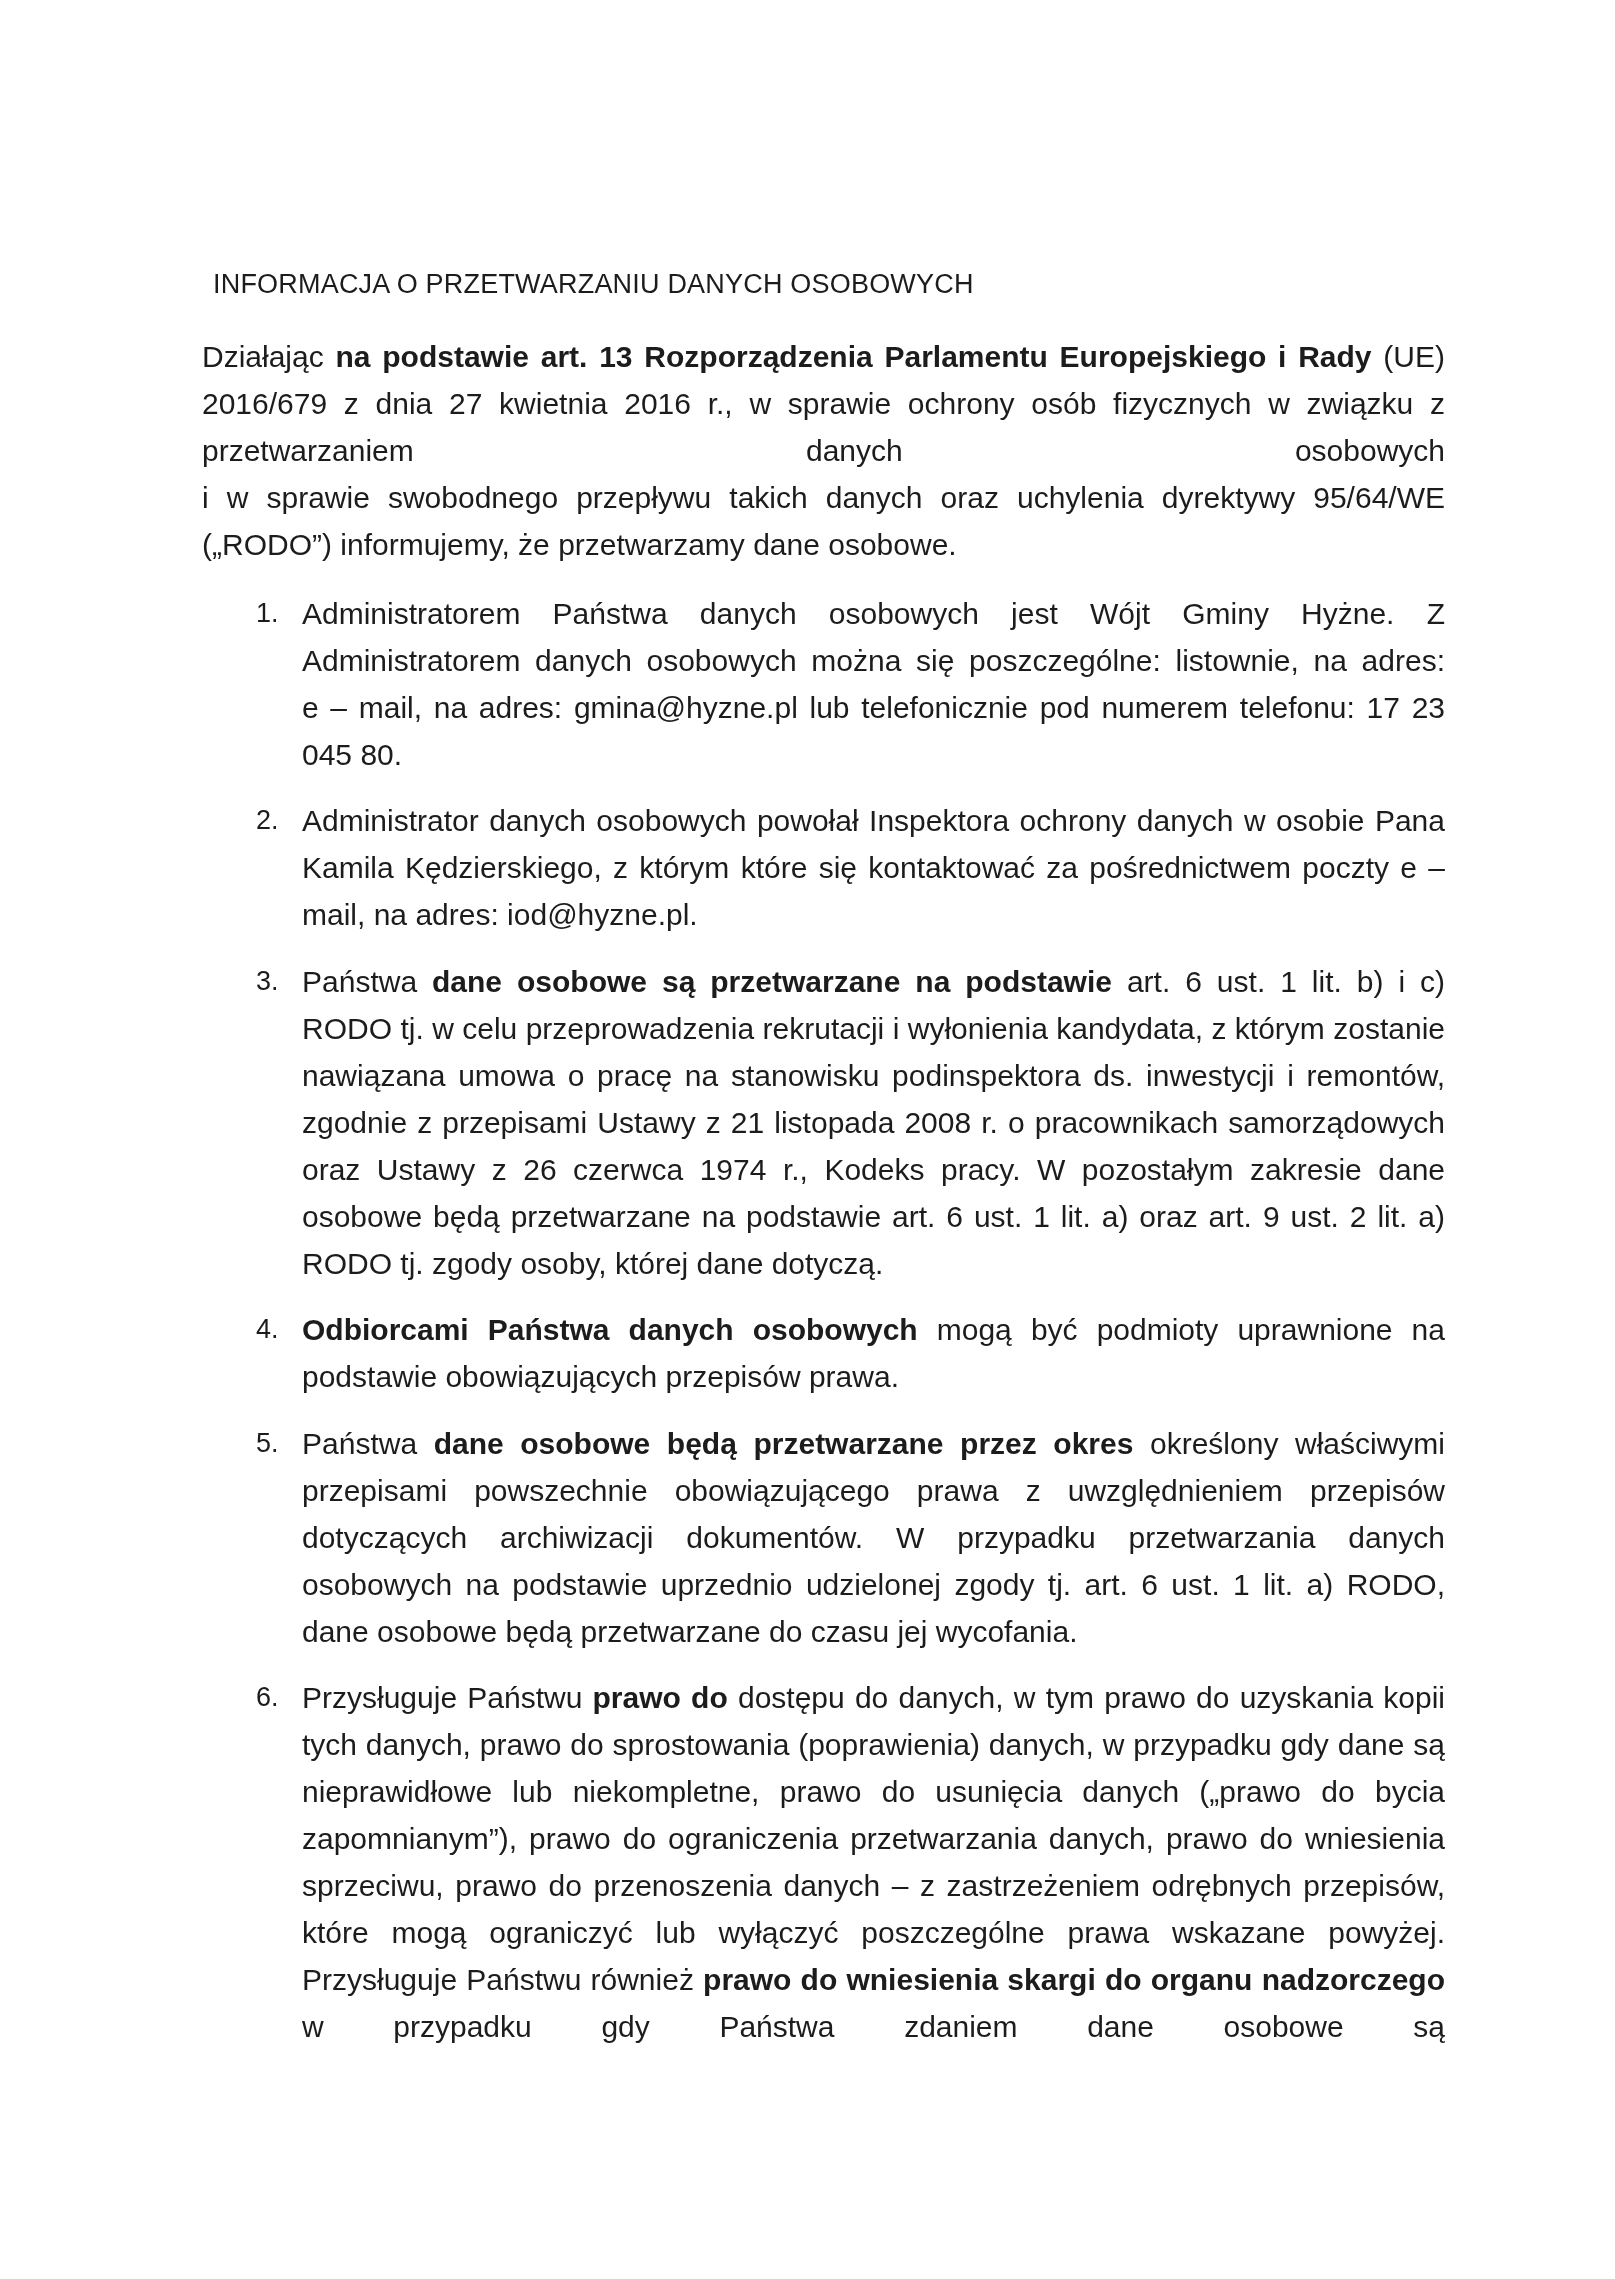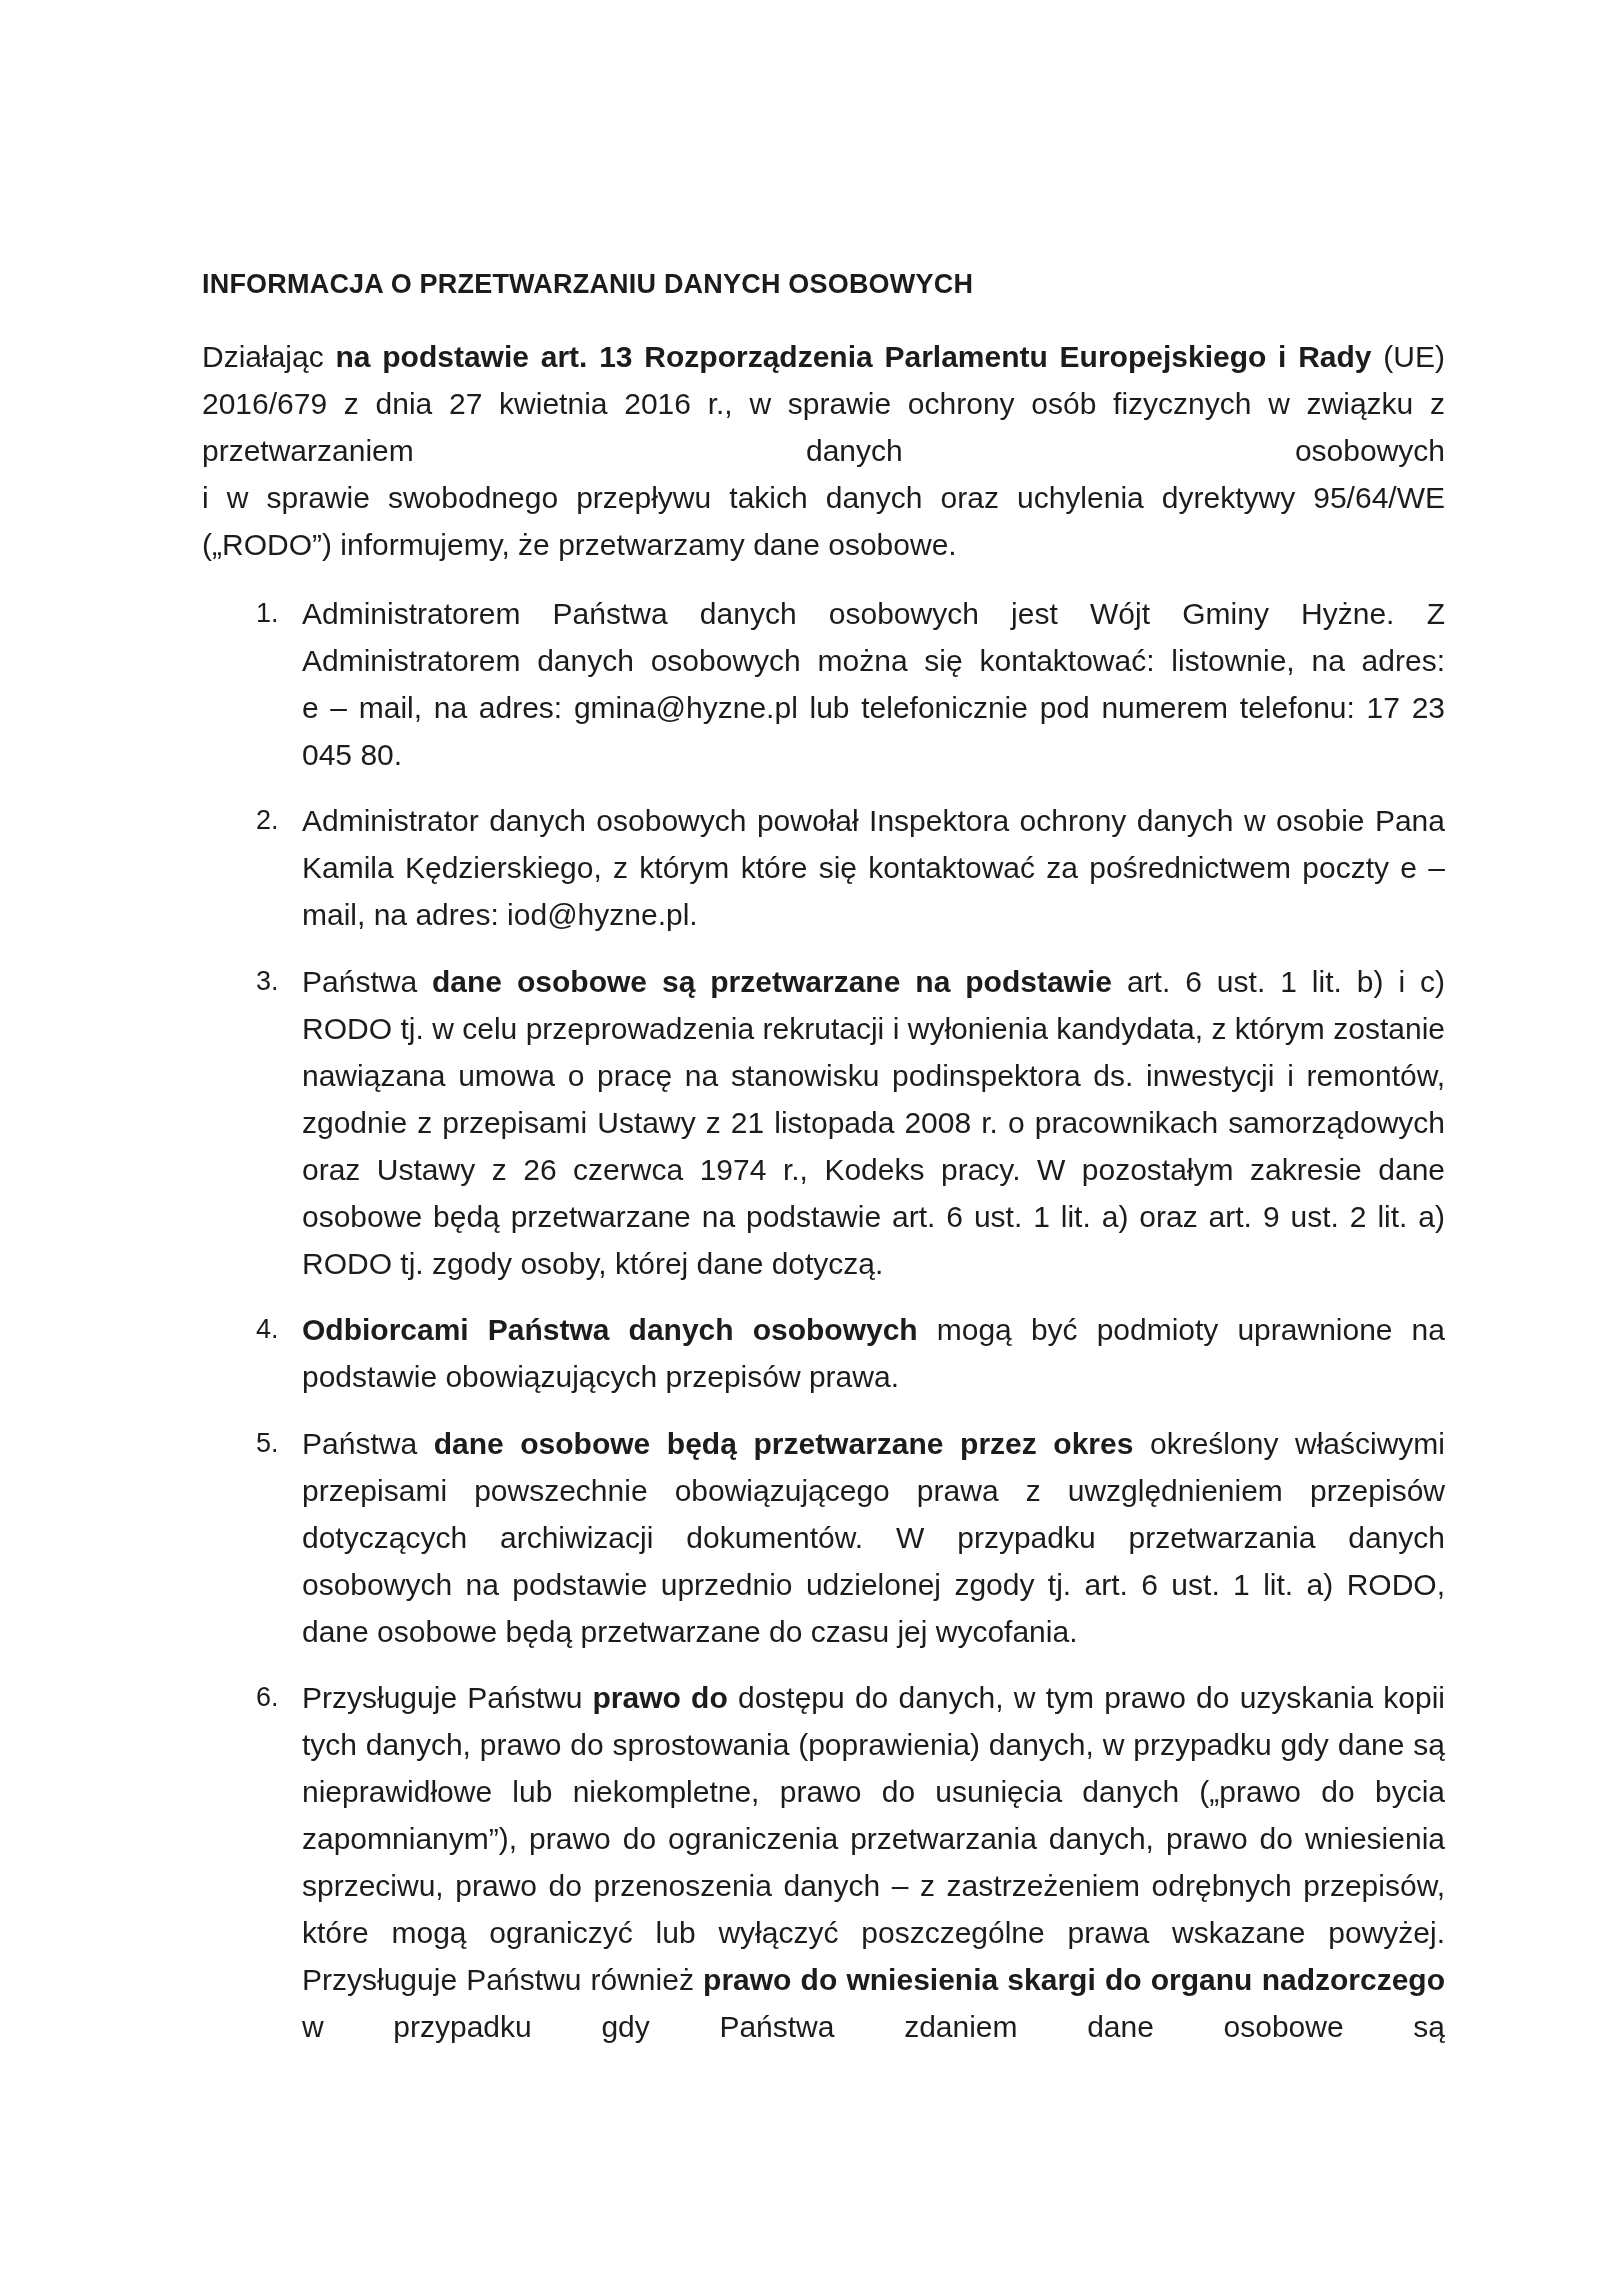--- a/index.html
+++ b/index.html
@@ -2,22 +2,22 @@
 <html><head>
 <meta charset="utf-8">
 <style>
   html, body { margin: 0; padding: 0; background: #ffffff; }
   body { width: 1616px; height: 2279px; position: relative; overflow: hidden; }
   .page {
     position: absolute; left: 202px; top: 265px; width: 1243px;
     font-family: "Liberation Sans", sans-serif; color: #1c1c1c;
   }
   .title {
-    font-weight: bold; font-size: 27px; letter-spacing: 0.2px;
-    margin: 0 0 29px 0; line-height: 39px;
+    font-weight: normal; font-size: 27px; letter-spacing: 0.2px;
+    margin: 0 0 29px 11px; line-height: 39px;
   }
   .para, .item-text {
     font-size: 30px; line-height: 47px; text-align: justify;
     text-align-last: left; margin: 0;
   }
   .para { margin-bottom: 21.5px; }
   .just-line { text-align: justify; text-align-last: justify; display: block; }
   ol.list { list-style: none; margin: 0; padding: 0; }
   .item { position: relative; padding-left: 100px; margin-bottom: 19.5px; }
   .item-num {
@@ -35,21 +35,21 @@
   <div class="para">
     <span class="just-line"><span>Działając </span><b>na podstawie art. 13 Rozporządzenia Parlamentu Europejskiego i Rady</b><span> (UE) 2016/679 z dnia 27 kwietnia 2016 r., w sprawie ochrony osób fizycznych w związku z</span></span>
     <span class="just-line">przetwarzaniem danych osobowych</span>
     <span>i w sprawie swobodnego przepływu takich danych oraz uchylenia dyrektywy 95/64/WE („RODO”) informujemy, że przetwarzamy dane osobowe.</span>
   </div>
 
   <ol class="list">
     <li class="item">
       <span class="item-num">1.</span>
       <div class="item-text">
-        <span class="just-line">Administratorem Państwa danych osobowych jest Wójt Gminy Hyżne. Z Administratorem danych osobowych można się kontaktować: listownie, na adres:</span>
+        <span class="just-line">Administratorem Państwa danych osobowych jest Wójt Gminy Hyżne. Z Administratorem danych osobowych można się poszczególne: listownie, na adres:</span>
         <span>e – mail, na adres: gmina@hyzne.pl lub telefonicznie pod numerem telefonu: 17 23 045 80.</span>
       </div>
     </li>
 
     <li class="item">
       <span class="item-num">2.</span>
       <p class="item-text">Administrator danych osobowych powołał Inspektora ochrony danych w osobie Pana Kamila Kędzierskiego, z którym które się kontaktować za pośrednictwem poczty e – mail, na adres: iod@hyzne.pl.</p>
     </li>
 
     <li class="item">

